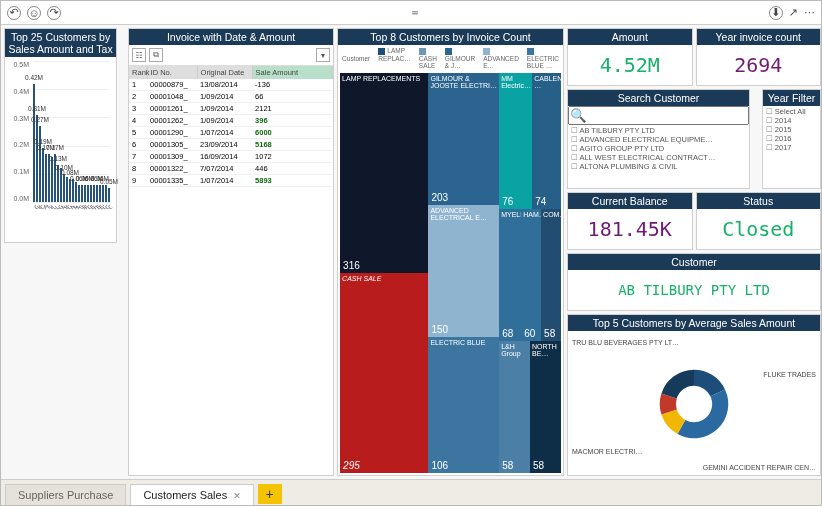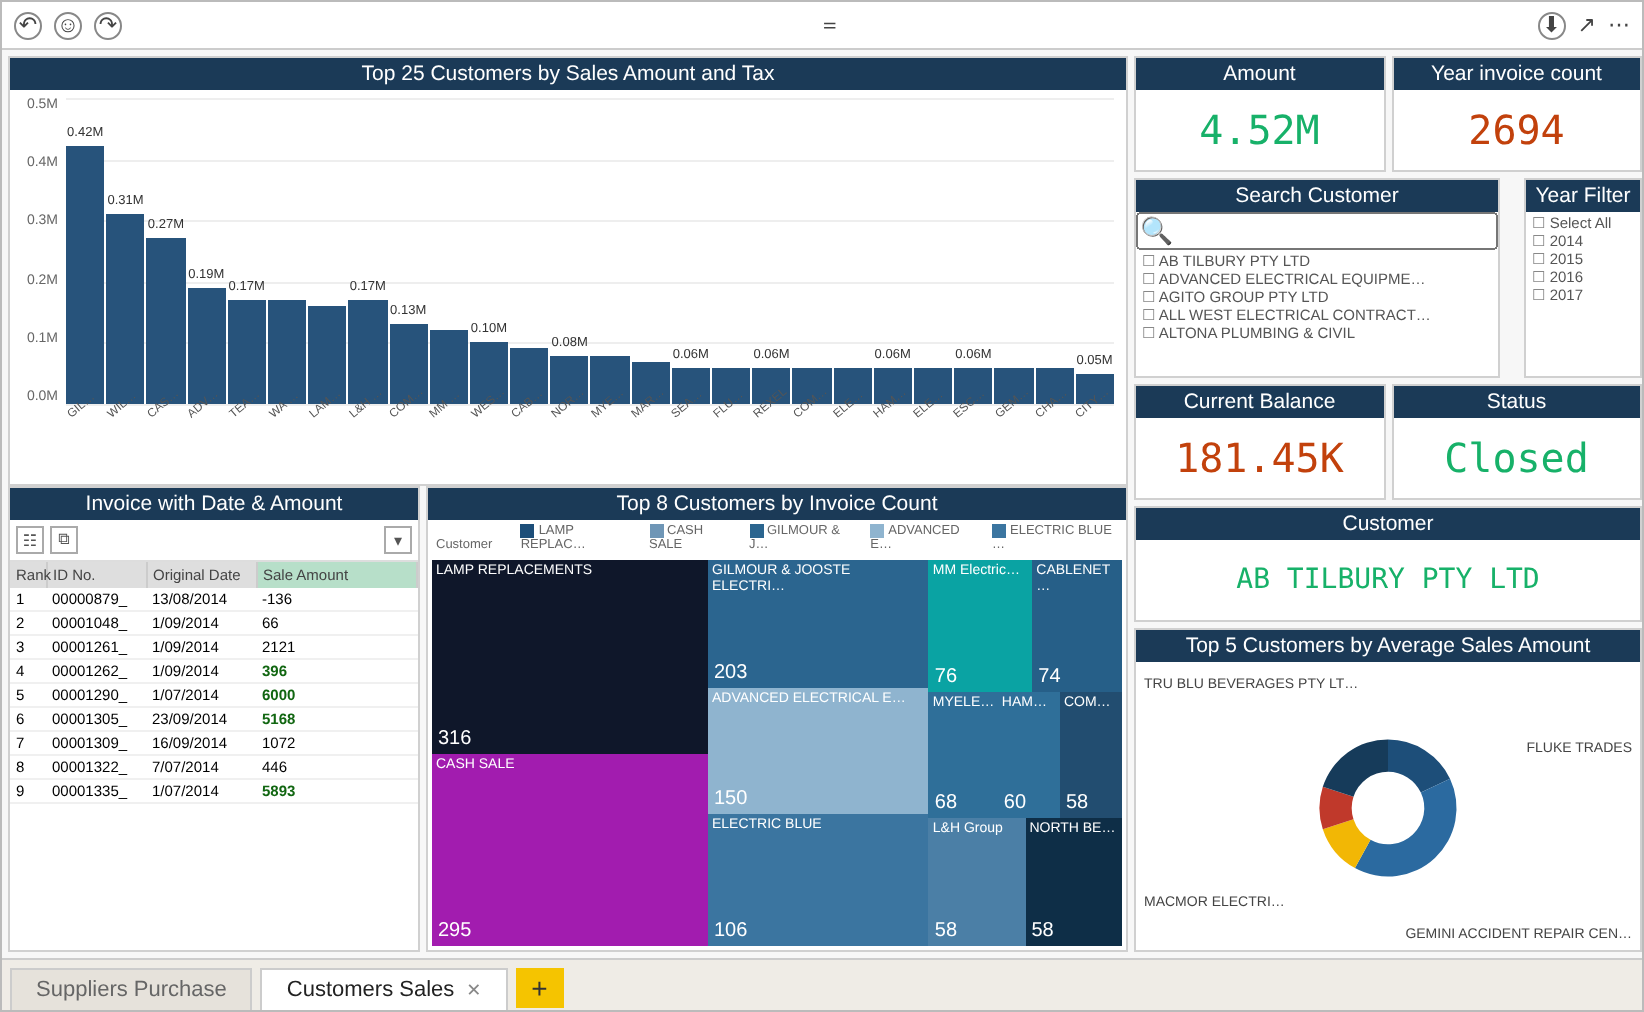--- a/index.html
+++ b/index.html
@@ -2,26 +2,26 @@
 <html><head>
 <meta charset="utf-8">
 <style>
 *{box-sizing:border-box;margin:0;padding:0;font-family:"Segoe UI",Arial,sans-serif}
 html,body{width:822px;height:506px;overflow:hidden;background:#fff}
 .app{width:822px;height:506px;border:1px solid #bbb;display:flex;flex-direction:column}
 .topbar{height:24px;border-bottom:1px solid #ccc;display:flex;align-items:center;padding:0 6px;gap:6px;font-size:11px;color:#444}
 .topbar .circ{width:14px;height:14px;border:1px solid #888;border-radius:50%;display:flex;align-items:center;justify-content:center}
 .topbar .sp{flex:1}
 .body{flex:1;display:grid;grid-template-columns:560px 254px;gap:3px;padding:3px;background:#f7f7f7;overflow:hidden}
-.left{display:flex;flex-direction:column;gap:0}
+.left{display:flex;flex-direction:row;gap:11px}
 .right{display:flex;flex-direction:column;gap:3px}
 .tile{background:#fff;border:1px solid #d0d0d0;display:flex;flex-direction:column}
 .hdr{background:#1b3a57;color:#fff;font-size:10.5px;text-align:center;padding:2px 0}
 .bigval{flex:1;display:flex;align-items:center;justify-content:center;font-family:Consolas,monospace;font-size:20px;color:#17b169;font-weight:400}
-.bigval.dark{color:#c2410c}
+.bigval.dark{color:#701a75}
 .row{display:flex;gap:12px}
 .barzone{position:relative;flex:1;padding:4px 6px 0 28px}
 .axis-y{position:absolute;left:0;top:4px;bottom:40px;width:26px;font-size:7px;color:#666;display:flex;flex-direction:column;justify-content:space-between;text-align:right;padding-right:2px}
 .grid{position:absolute;left:28px;right:6px;top:4px;bottom:40px}
 .grid div{position:absolute;left:0;right:0;border-top:1px solid #eee}
 .bars{position:absolute;left:28px;right:6px;top:4px;bottom:40px;display:flex;align-items:flex-end;gap:1px}
 .bar{flex:1;background:#27537b;position:relative}
 .bar .lbl{position:absolute;top:-10px;left:50%;transform:translateX(-50%);font-size:6.5px;color:#333;white-space:nowrap}
 .cats{position:absolute;left:28px;right:6px;bottom:0;height:40px;display:flex}
 .cats span{flex:1;font-size:6px;color:#555;transform:rotate(-40deg);transform-origin:top left;white-space:nowrap;margin-top:4px;overflow:hidden;text-overflow:ellipsis;max-width:50px}
@@ -264,21 +264,21 @@
               <span style="--c: #6f96b6;">CASH SALE</span>
               <span style="--c: #2b658f;">GILMOUR &amp; J…</span>
               <span style="--c: #8fb4cf;">ADVANCED E…</span>
               <span style="--c: #3b75a0;">ELECTRIC BLUE …</span>
             </div>
           <div class="treemap" id="treemap">
               <div class="node" style="left: 0%; top: 0%; width: 40%; height: 50%; background: #0f172a;">
                 <div class="nm">LAMP REPLACEMENTS</div>
                 <div class="nv">316</div>
               </div>
-              <div class="node" style="left: 0%; top: 50%; width: 40%; height: 50%; background: #a21caf;">
+              <div class="node" style="left: 0%; top: 50%; width: 40%; height: 50%; background: #b91c1c; font-style: italic;">
                 <div class="nm">CASH SALE</div>
                 <div class="nv">295</div>
               </div>
               <div class="node" style="left: 40%; top: 0%; width: 32%; height: 33%; background: rgb(43, 101, 143);">
                 <div class="nm">GILMOUR &amp; JOOSTE ELECTRI…</div>
                 <div class="nv">203</div>
               </div>
               <div class="node" style="left: 40%; top: 33%; width: 32%; height: 33%; background: rgb(143, 180, 207);">
                 <div class="nm">ADVANCED ELECTRICAL E…</div>
                 <div class="nv">150</div>

